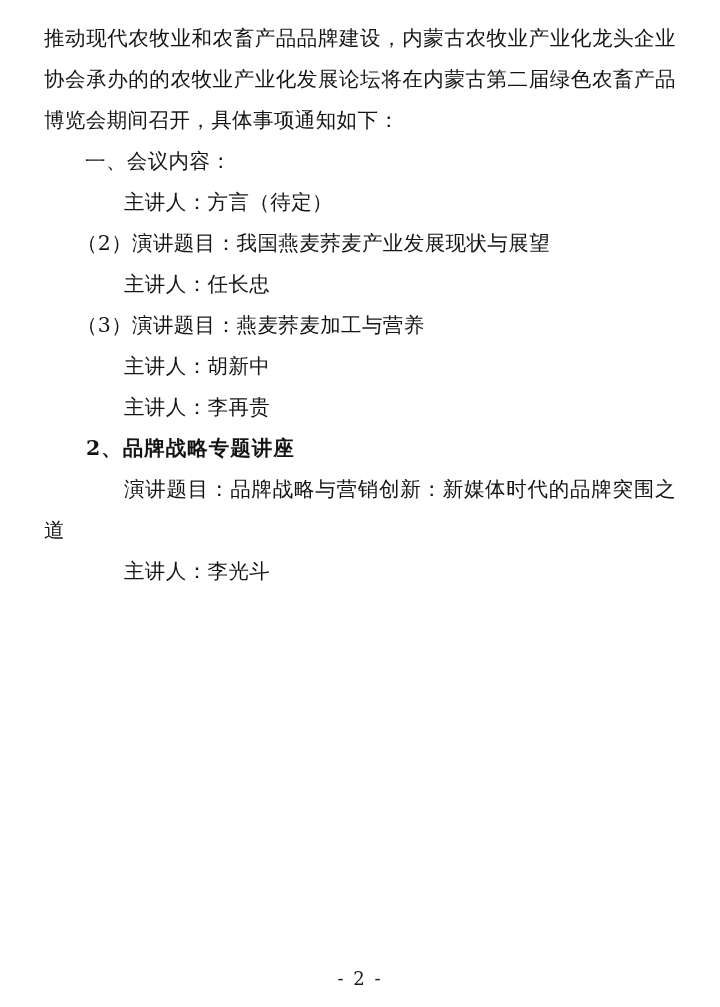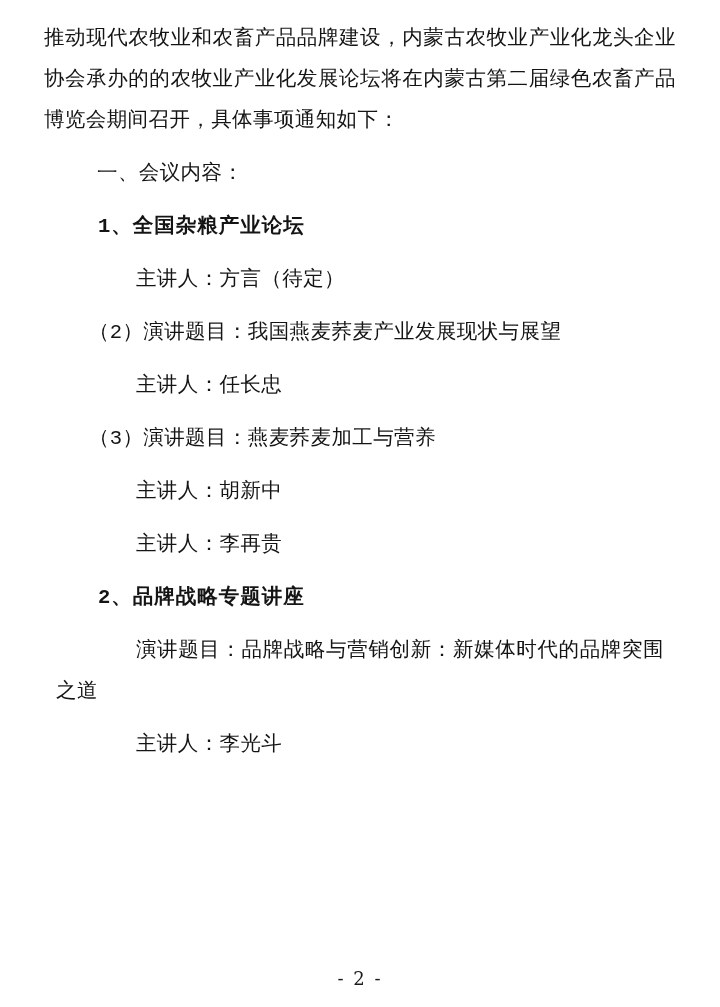--- a/index.html
+++ b/index.html
@@ -21,21 +21,21 @@
     box-sizing: border-box;
     padding: 18px 44px 0 44px;
   }
   .doc-body {
     font-size: 20.5px;
     line-height: 41px;
     letter-spacing: 0.4px;
     text-align: justify;
   }
   .para {
-    margin: 12px;
+    margin: 0;
     text-indent: 0;
   }
   
   .para-flow {
     margin: 0 0 0 0;
   }
   .indent-1 { text-indent: 2em; }
   .indent-2 { padding-left: 2.05em; }
   .indent-3 { padding-left: 3.9em; }
   .indent-2b { padding-left: 1.6em; }
@@ -46,33 +46,32 @@
   .page-footer {
     position: absolute;
     left: 0;
     right: 0;
     bottom: 18px;
     text-align: center;
     font-size: 18px;
     color: #1a1a1a;
     letter-spacing: 2px;
   }
-  .line { white-space: pre-wrap; font-family: Liberation Mono, monospace; }
+  .line { white-space: pre-wrap; }
 </style>
 </head>
 <body>
 
 <div class="page">
   <div class="doc-body">
 
     <p class="para para-flow line">推动现代农牧业和农畜产品品牌建设，内蒙古农牧业产业化龙头企业协会承办的的农牧业产业化发展论坛将在内蒙古第二届绿色农畜产品博览会期间召开，具体事项通知如下：</p>
 
     <p class="para indent-1 line">一、会议内容：</p>
 
-    <p class="para indent-2 bold-head line">1、全国杂粮产业论坛</p>
 
 
 
 
     <p class="para indent-3 line">主讲人：方言（待定）</p>
 
     <p class="para indent-2b line">（2）演讲题目：我国燕麦荞麦产业发展现状与展望</p>
 
     <p class="para indent-3 line">主讲人：任长忠</p>
 

